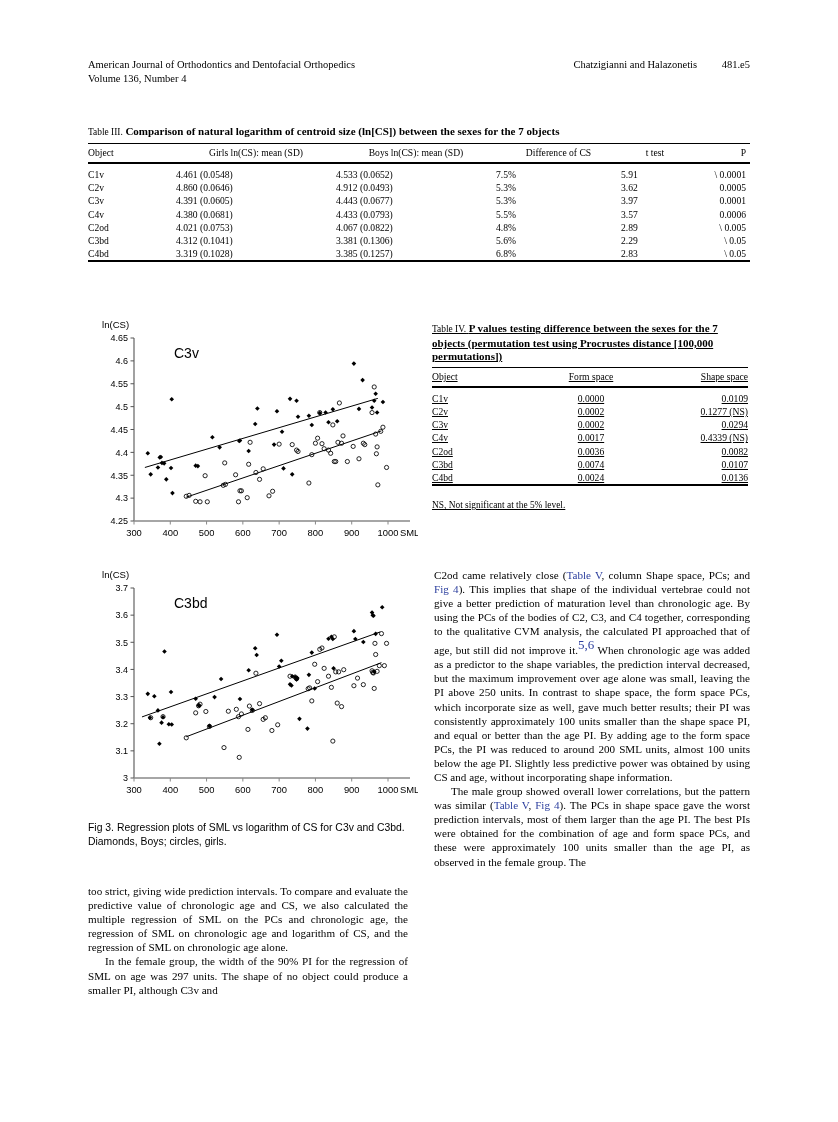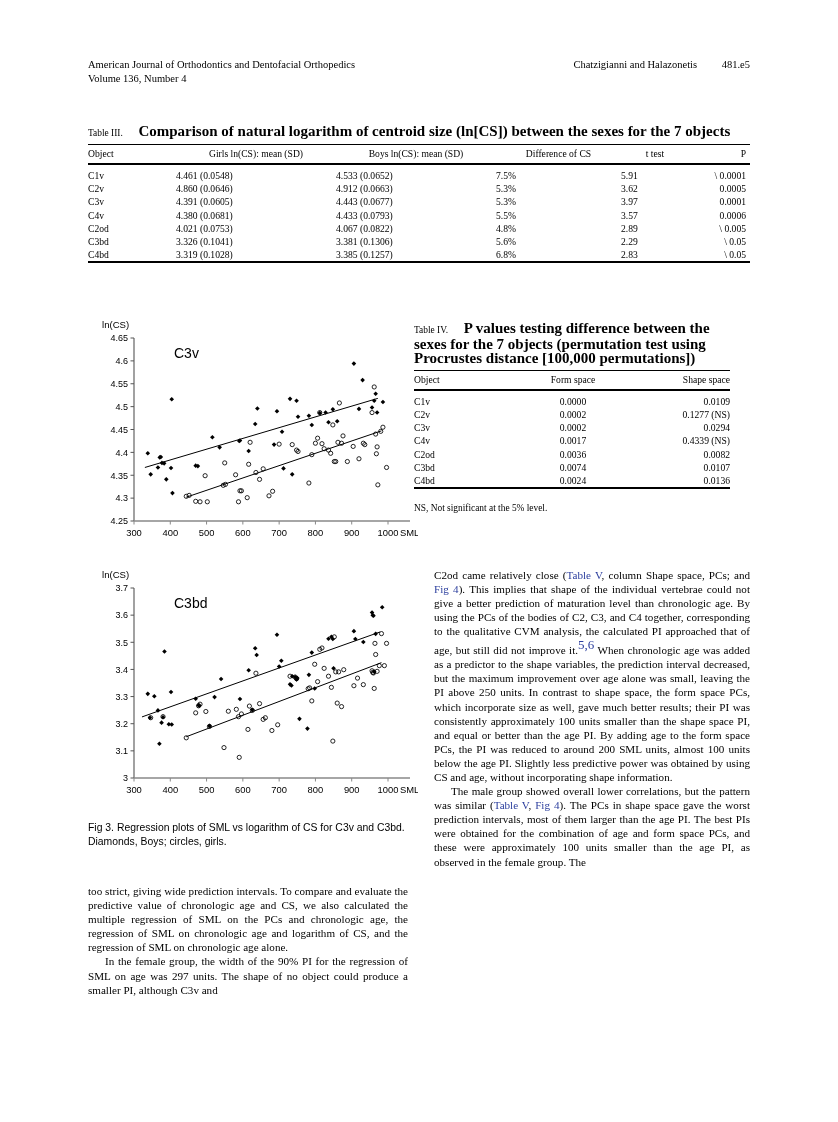--- a/index.html
+++ b/index.html
@@ -15,42 +15,42 @@
   
   .runhead { position:absolute; left:88px; top:58px; width:662px; font-size:10.5px; line-height:13.5px; }
   .runhead .left { float:left; }
   .runhead .right { float:right; }
   .runhead .vol { clear:both; display:block; }
   .runhead .pageno { margin-left:22px; }
 
   
   .tbl-cap { font-size:10.5px; line-height:13.6px; margin-bottom:3px; }
   .tbl-cap .lbl { font-size:9.4px; }
-  .tbl-cap .txt { font-size:15px; font-weight:bold;margin-left:13px; }
+  .tbl-cap .txt { font-size:11px; font-weight:bold; }
 
   table { border-collapse:collapse; width:100%; font-size:9.6px; }
   table th { font-weight:normal; text-align:center; padding:3.5px 0 4px; font-size:9.6px; }
   table td { padding:1.1px 0; font-size:9.6px; }
   .rule-top { border-top:1.6px solid #000; }
   .rule-thick { border-top:2.6px solid #000; }
   .rule-bot { border-top:2.6px solid #000; }
 
   
   #table3-wrap { position:absolute; left:88px; top:125px; width:662px; }
   #table3 col.c0 { width:88px; }
   #table3 col.c1 { width:160px; }
   #table3 col.c2 { width:160px; }
   #table3 col.c3 { width:125px; }
   #table3 col.c4 { width:68px; }
   #table3 col.c5 { width:61px; }
   #table3 td.obj, #table3 th.obj { text-align:left; }
   #table3 td.p, #table3 th.p { text-align:right; padding-right:4px; }
 
   
-  #table4-wrap { position:absolute; left:414px; top:322px; width:316px; }
+  #table4-wrap { position:absolute; left:432px; top:322px; width:316px;text-decoration:underline; }
   #table4 col.d0 { width:100px; }
   #table4 col.d1 { width:118px; }
   #table4 col.d2 { width:98px; }
   #table4 td.obj, #table4 th.obj { text-align:left; }
   #table4 td.shp, #table4 th.shp { text-align:right; }
   #table4 td.frm, #table4 th.frm { text-align:center; }
   .tbl-note { font-size:9.4px; padding-top:13px; }
 
   
   #figure { position:absolute; left:88px; top:316px; width:330px; }
@@ -110,21 +110,21 @@
             <td class="obj rule-thick" style="padding-top: 4.5px;">C1v</td>
             <td class="g rule-thick" style="padding-top: 4.5px;">4.461 (0.0548)</td>
             <td class="b rule-thick" style="padding-top: 4.5px;">4.533 (0.0652)</td>
             <td class="d rule-thick" style="padding-top: 4.5px; margin-left: 24px;">7.5%</td>
             <td class="t rule-thick" style="padding-top: 5px;">5.91</td>
             <td class="p rule-thick" style="padding-top: 4.5px;">\ 0.0001</td>
           </tr>
           <tr>
             <td class="obj">C2v</td>
             <td class="g">4.860 (0.0646)</td>
-            <td class="b">4.912 (0.0663)</td>
+            <td class="b">4.912 (0.0493)</td>
             <td class="d">5.3%</td>
             <td class="t">3.62</td>
             <td class="p">0.0005</td>
           </tr>
           <tr>
             <td class="obj">C3v</td>
             <td class="g">4.391 (0.0605)</td>
             <td class="b">4.443 (0.0677)</td>
             <td class="d">5.3%</td>
             <td class="t">3.97</td>
@@ -141,21 +141,21 @@
           <tr>
             <td class="obj">C2od</td>
             <td class="g">4.021 (0.0753)</td>
             <td class="b">4.067 (0.0822)</td>
             <td class="d">4.8%</td>
             <td class="t">2.89</td>
             <td class="p">\ 0.005</td>
           </tr>
           <tr>
             <td class="obj">C3bd</td>
-            <td class="g">3.326 (0.1041)</td>
+            <td class="g">4.312 (0.1041)</td>
             <td class="b">3.381 (0.1306)</td>
             <td class="d">5.6%</td>
             <td class="t">2.29</td>
             <td class="p">\ 0.05</td>
           </tr>
           <tr>
             <td class="obj">C4bd</td>
             <td class="g">3.319 (0.1028)</td>
             <td class="b">3.385 (0.1257)</td>
             <td class="d">6.8%</td>

